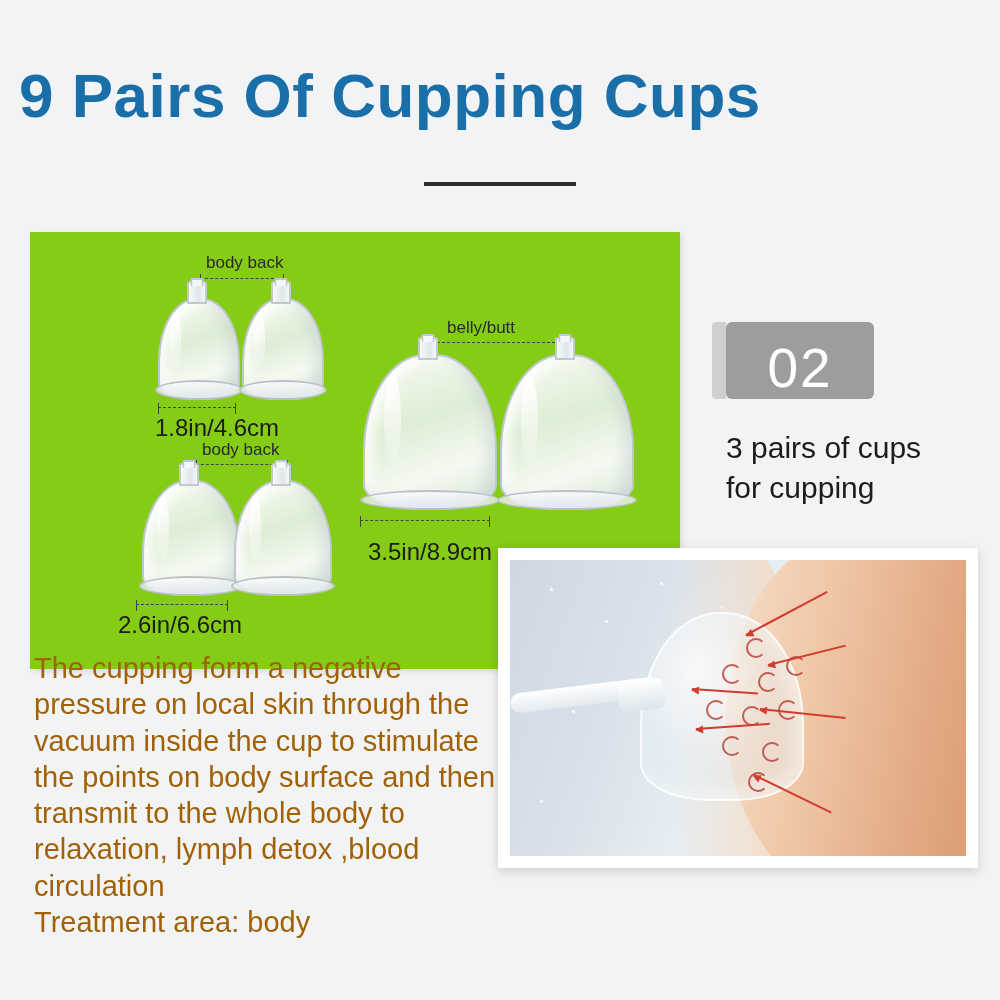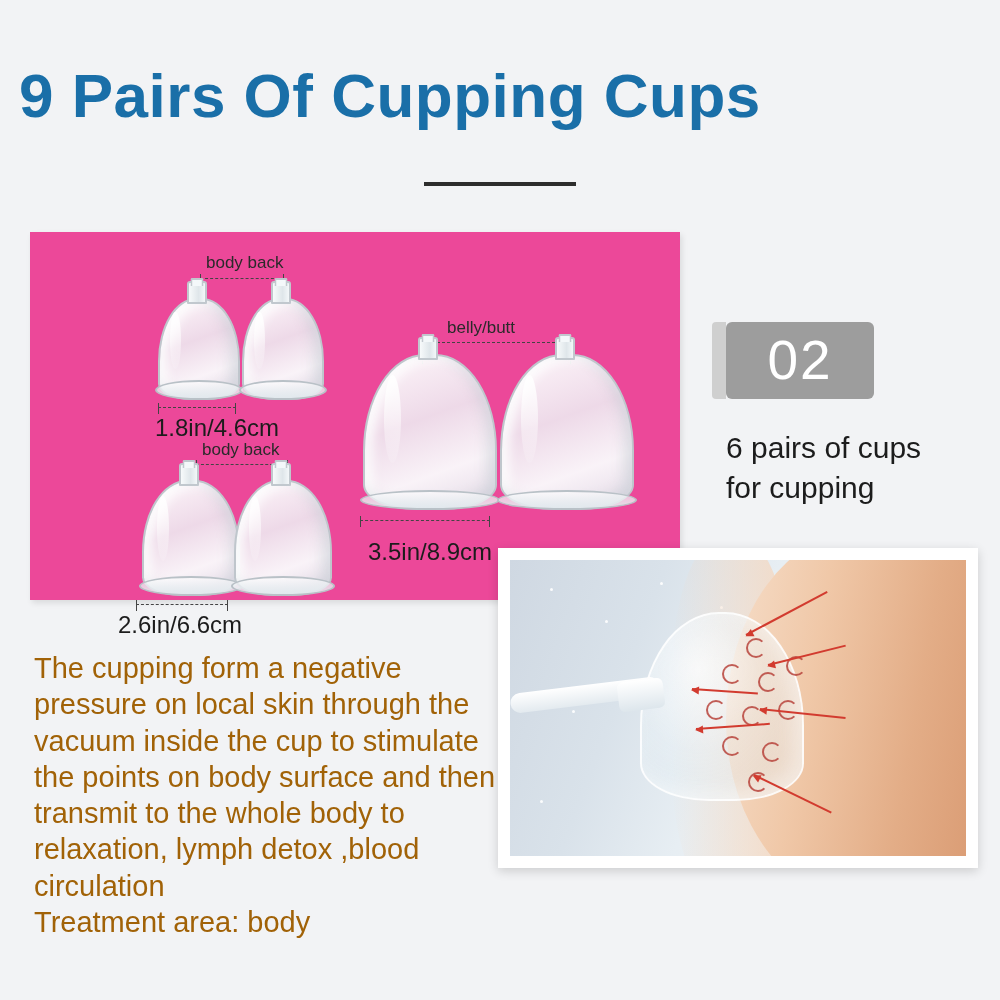--- a/index.html
+++ b/index.html
@@ -41,22 +41,22 @@
     height: 4px;
     background: #2d2d2d;
   }
 
   
   .product-panel {
     position: absolute;
     left: 30px;
     top: 232px;
     width: 650px;
-    height: 368px;
-    background: #ec4899;
+    height: 437px;
+    background: #84cc16;
     box-shadow: 2px 3px 6px rgba(0,0,0,0.10);
   }
 
   .cup-label {
     position: absolute;
     font-size: 17px;
     color: #2a2a2a;
     white-space: nowrap;
   }
   .dim-label {
@@ -171,21 +171,21 @@
     left: -14px;
     top: 0;
     width: 14px;
     height: 77px;
     background: #cfcfcf;
     border-radius: 4px 0 0 4px;
   }
   .badge-num {
     position: absolute;
     left: 0;
-    top: 0;
+    top: 8px;
     width: 148px;
     height: 77px;
     line-height: 77px;
     text-align: center;
     color: #ffffff;
     font-size: 55px;
     font-weight: 300;
     letter-spacing: 2px;
   }
   .badge-caption {
@@ -379,21 +379,21 @@
       <div class="rim"></div>
       <div class="valve"></div>
     </div>
     <div class="dimline" style="left:330px; top:288px; width:130px;"></div>
     <div class="dim-label" style="left:338px; top:306px;">3.5in/8.9cm</div>
   </div>
 
   <div class="badge">
     <div class="badge-num">02</div>
   </div>
-  <div class="badge-caption" style="white-space: pre-line;">6 pairs of cups
+  <div class="badge-caption" style="white-space: pre-line;">3 pairs of cups
 for cupping</div>
 
   <div class="body-text">The cupping form a negative pressure on local skin through the vacuum inside the cup to stimulate the points on body surface and then transmit to the whole body to relaxation, lymph detox ,blood circulation
 Treatment area: body</div>
 
   <div class="photo-card">
     <div class="photo">
       <div class="star" style="left:40px; top:28px;"></div>
       <div class="star" style="left:95px; top:60px;"></div>
       <div class="star" style="left:150px; top:22px;"></div>

